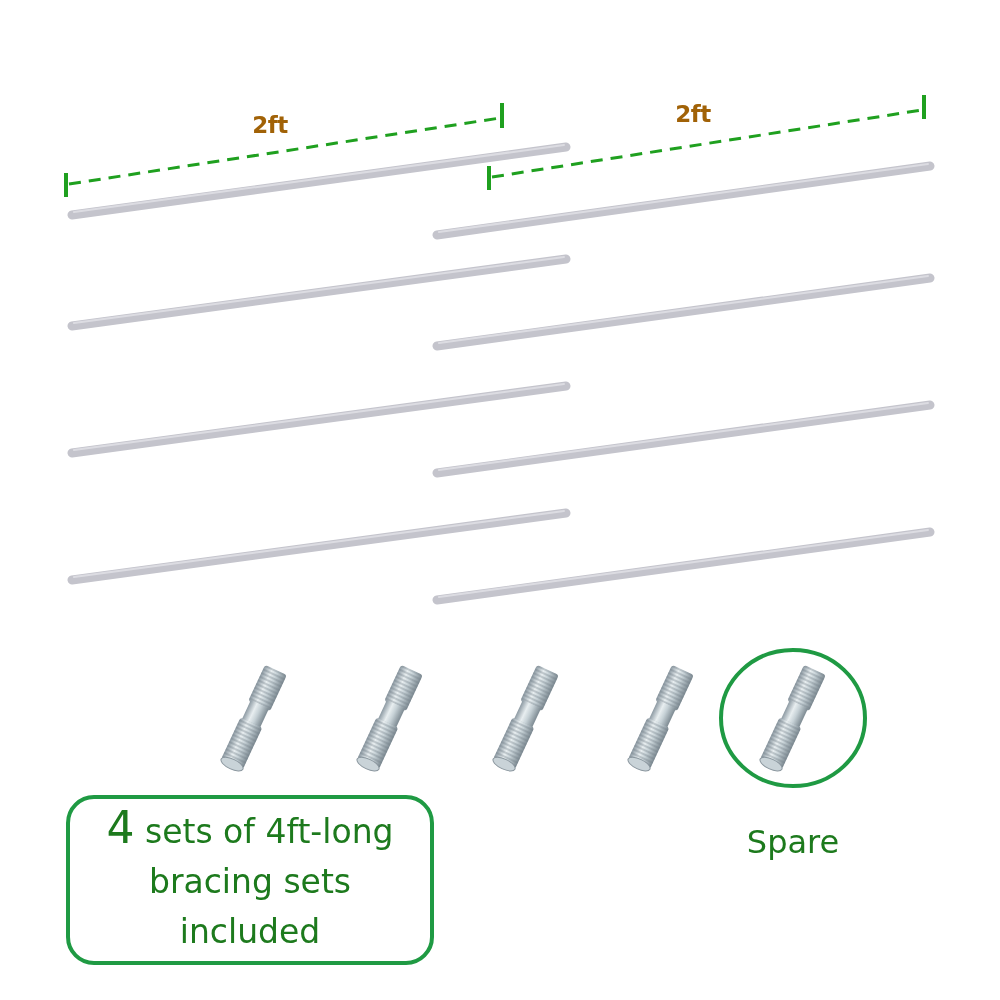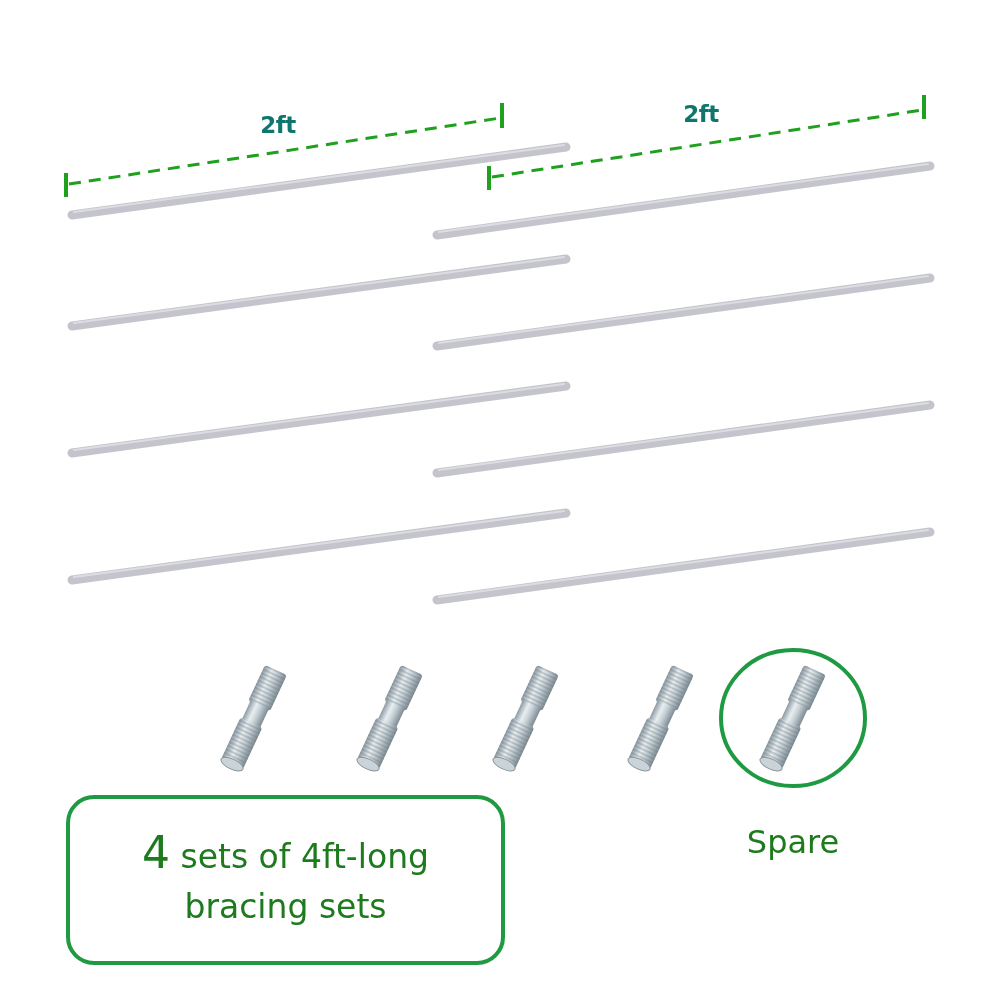--- a/index.html
+++ b/index.html
@@ -1,19 +1,19 @@
 <!DOCTYPE html>
 <html><head>
 <meta charset="utf-8">
 <style>
   html, body { margin: 0; padding: 0; background: #ffffff; }
   body { width: 1000px; height: 1000px; position: relative; overflow: hidden; font-family: "Liberation Sans", "DejaVu Sans", sans-serif; }
   #canvas { position: absolute; left: 0; top: 0; width: 1000px; height: 1000px; }
-  .dim-label { position: absolute; font-family: "DejaVu Sans", sans-serif; font-weight: bold; font-size: 23px; color: #0f766e; transform: translate(-50%, -50%); white-space: nowrap; letter-spacing: -0.5px; margin-left: 8px; }
-  .info-box { position: absolute; left: 66px; top: 795px; width: 439px; height: 170px; border: 4px solid #1f9a43; border-radius: 28px; box-sizing: border-box; display: flex; flex-direction: column; align-items: center; justify-content: center; color: #1d7a1d; font-family: "DejaVu Sans", sans-serif; font-size: 33px; line-height: 50px; text-align: center; }
+  .dim-label { position: absolute; font-family: "DejaVu Sans", sans-serif; font-weight: bold; font-size: 23px; color: #a16207; transform: translate(-50%, -50%); white-space: nowrap; letter-spacing: -0.5px; }
+  .info-box { position: absolute; left: 66px; top: 795px; width: 368px; height: 170px; border: 4px solid #1f9a43; border-radius: 28px; box-sizing: border-box; display: flex; flex-direction: column; align-items: center; justify-content: center; color: #1d7a1d; font-family: "DejaVu Sans", sans-serif; font-size: 33px; line-height: 50px; text-align: center; }
   .info-box .big { font-size: 44px; }
   .spare-label { position: absolute; left: 793px; top: 842px; transform: translate(-50%, -50%); color: #1d7a1d; font-family: "DejaVu Sans", sans-serif; font-size: 32px; white-space: nowrap; text-align: center; }
 </style>
 </head>
 <body>
 
 <svg id="canvas" viewBox="0 0 1000 1000" xmlns="http://www.w3.org/2000/svg">
   <defs>
     <linearGradient id="rodGrad" x1="0" y1="0" x2="0" y2="1">
       <stop offset="0" stop-color="#d9d9df"></stop>
@@ -87,15 +87,16 @@
 
   <ellipse cx="793" cy="718" rx="72" ry="68" fill="none" stroke="#1f9a43" stroke-width="4"></ellipse>
 </svg>
 
 <div class="dim-label" style="left:270px; top:125px;">2ft</div>
 <div class="dim-label" style="left:693px; top:114px;">2ft</div>
 
 <div class="info-box">
   <div><span class="big">4</span><span style="white-space:pre;"> sets of 4ft-long</span></div>
   <div>bracing sets</div>
+  <div>included</div>
 </div>
 
 <div class="spare-label">Spare</div>
 
 </body></html>

